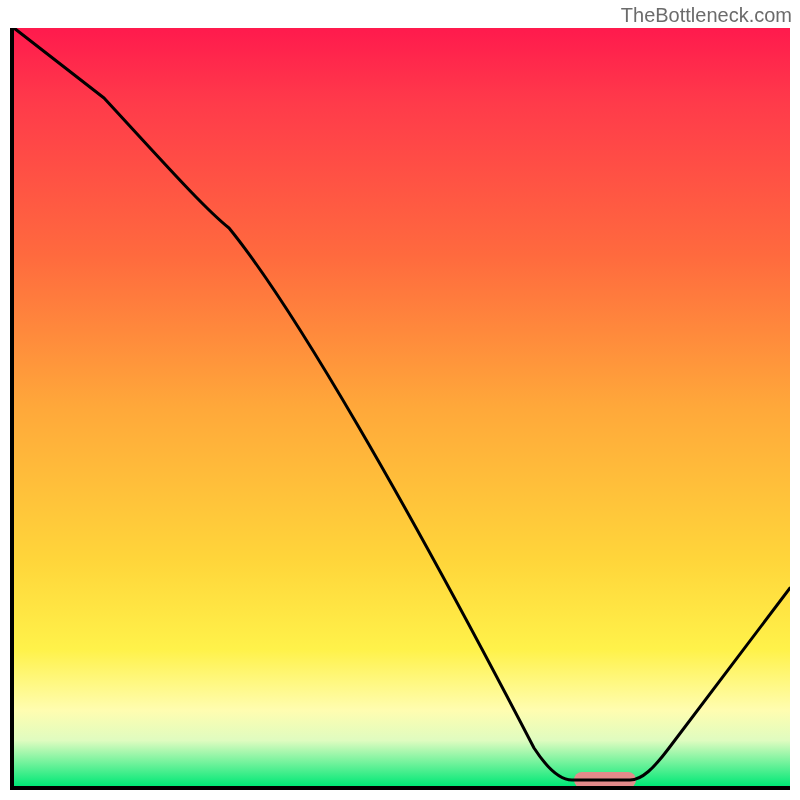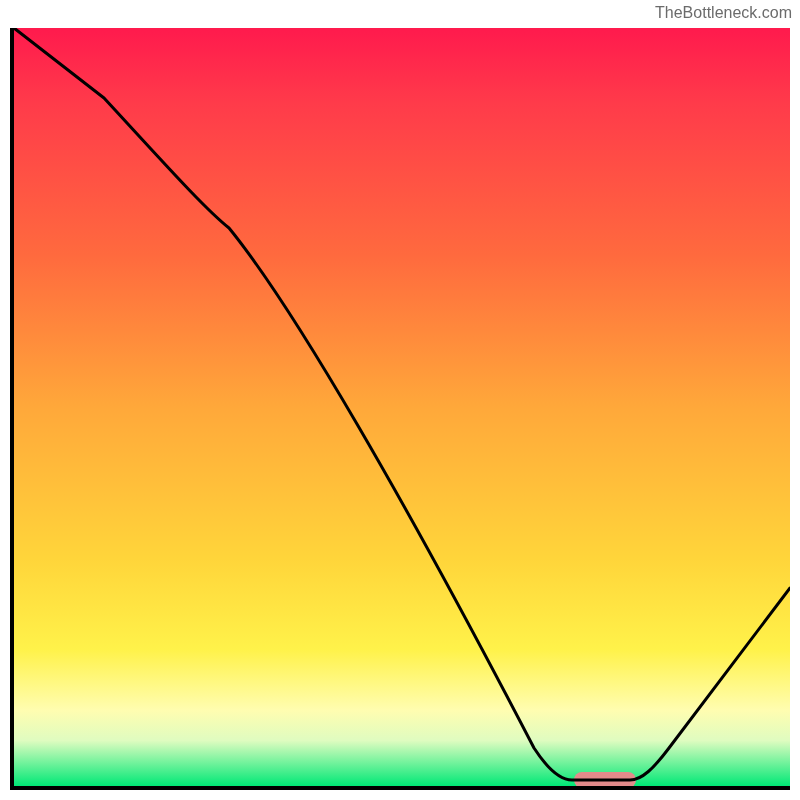--- a/index.html
+++ b/index.html
@@ -13,21 +13,21 @@
   .container {
     position: relative;
     width: 800px;
     height: 800px;
   }
   .watermark {
     position: absolute;
     top: 4px;
     right: 8px;
     color: #6b6b6b;
-    font-size: 16px;
+    font-size: 20px;
     font-weight: 500;
     z-index: 5;
   }
   .plot-wrap {
     position: absolute;
     left: 10px;
     top: 28px;
     width: 780px;
     height: 762px;
     border-left: 4px solid #000;

